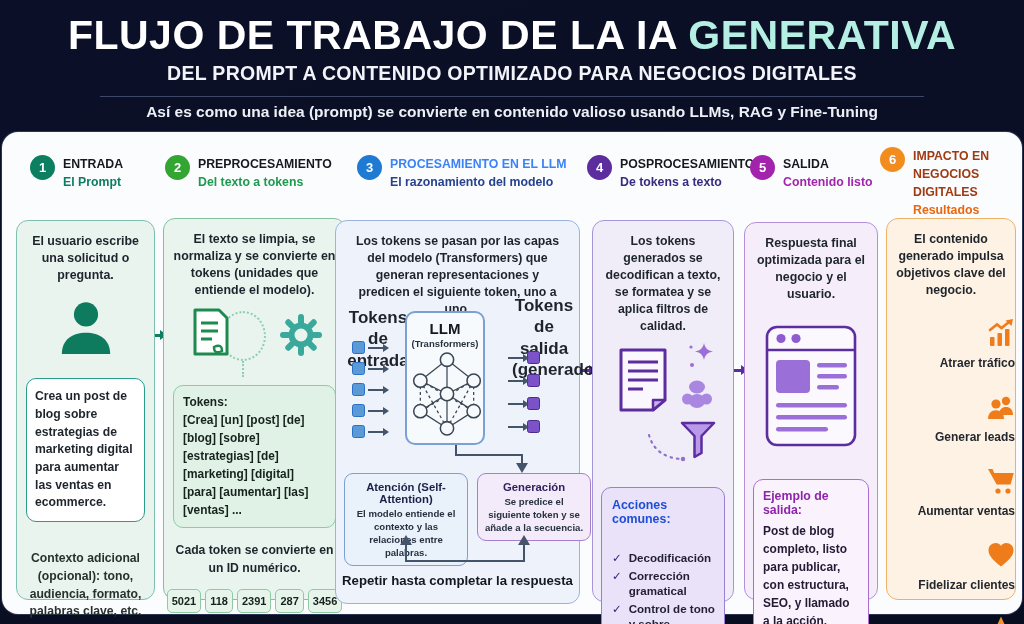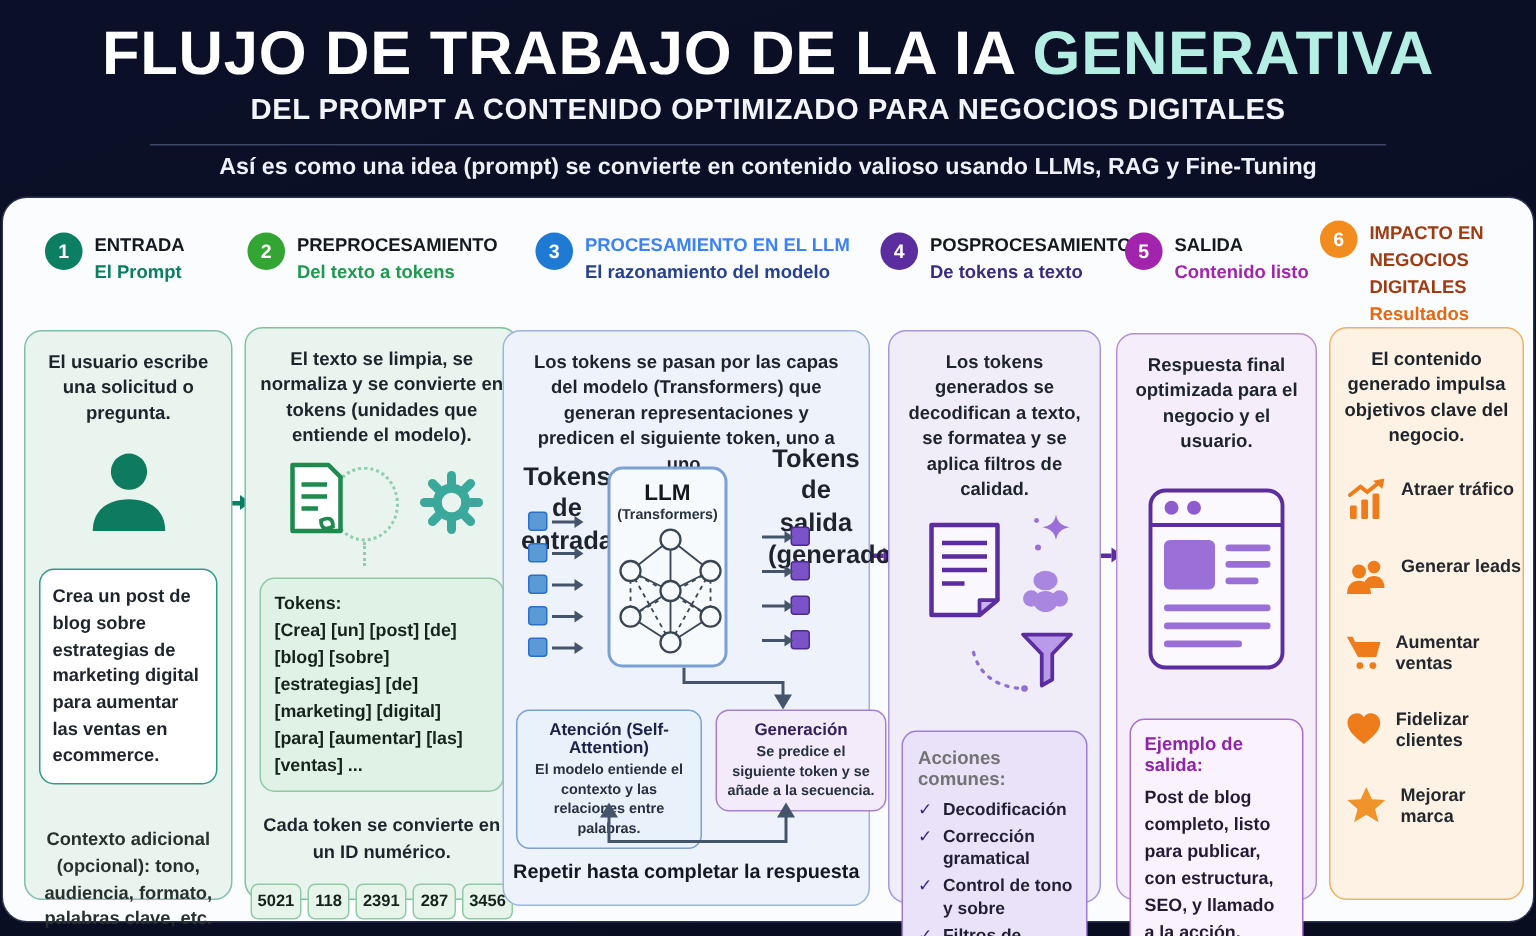--- a/index.html
+++ b/index.html
@@ -99,34 +99,34 @@
   
   .p4 .desc{font-size:12.3px;}
   .cluster4{position:relative;height:132px;margin-top:4px;}
   .doc4{position:absolute;left:22px;top:8px;}
   .spark{position:absolute;right:18px;top:2px;}
   .blob-person{position:absolute;right:20px;top:40px;}
   .funnel{position:absolute;right:16px;top:80px;}
   .dot-arc4{position:absolute;left:52px;top:92px;}
   .actions-box{margin:16px 8px 0;background:#eae2f8;border:1.5px solid #9b7fd4;border-radius:10px;
                padding:10px 8px 8px 10px;text-align:left;}
-  .actions-title{font-size:12.4px;font-weight:800;color:#737373;margin-bottom:7px;}
+  .actions-title{font-size:12.4px;font-weight:800;color:#1d4ed8;margin-bottom:25px;}
   .action-row{display:flex;gap:7px;align-items:flex-start;font-size:11.6px;font-weight:700;color:#221f33;
               margin:4px 0;line-height:1.25;}
   .check{color:#2d2a7e;font-weight:900;font-size:11.5px;}
   
   .browser{margin:22px auto 0;display:block;}
   .example-box{margin:32px 8px 0;background:#faf3fd;border:1.5px solid #a86fd0;border-radius:10px;
                padding:9px 9px;text-align:left;}
   .example-title{font-size:12.3px;font-weight:800;color:#8e24aa;margin-bottom:6px;}
   .example-body{font-size:11.9px;font-weight:700;color:#241a33;line-height:1.5;}
   
   .p6 .desc{font-size:12.3px;}
   .impact-list{display:flex;flex-direction:column;gap:23px;margin-top:20px;padding-left:10px;}
-  .impact-row{display:flex;align-items:flex-start;gap:9px;}
+  .impact-row{display:flex;align-items:flex-end;gap:9px;flex-direction:column;}
   .impact-label{font-size:12px;font-weight:800;color:#23272e;text-align:left;}
 </style>
 </head>
 <body>
 
 <div class="stage">
 
   <div class="hdr-title"><span>FLUJO DE TRABAJO DE LA IA </span><span class="accent">GENERATIVA</span></div>
   <div class="hdr-sub">DEL PROMPT A CONTENIDO OPTIMIZADO PARA NEGOCIOS DIGITALES</div>
   <div class="hdr-divider"></div>

